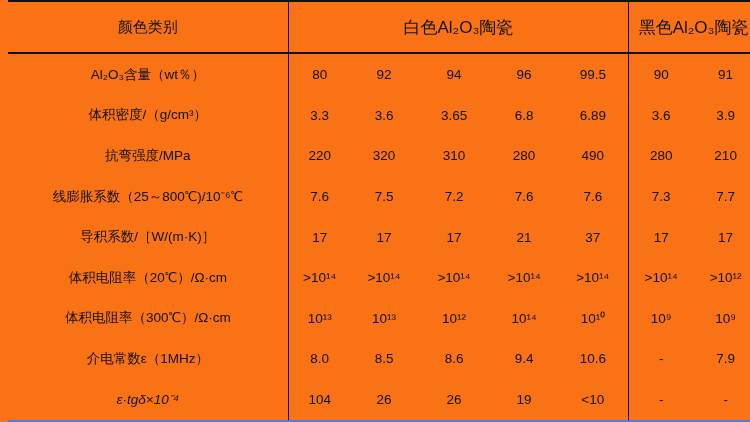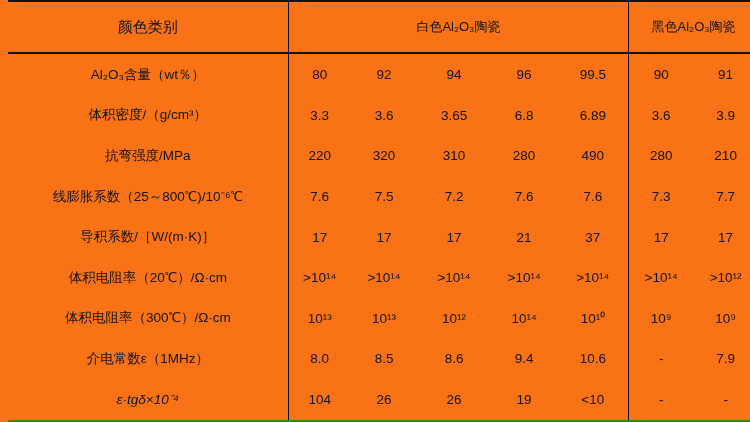--- a/index.html
+++ b/index.html
@@ -31,31 +31,31 @@
     padding: 0;
     margin: 0;
     font-weight: normal;
     vertical-align: middle;
     background: transparent;
   }
   
   .top-rule td { border-top: 2px solid #111; }
   .hdr td {
     border-bottom: 2px solid #111;
-    font-size: 13px;
+    font-size: 17px;
     text-align: center;
     height: 34px;
   }
   .body-row td {
     font-size: 13.5px;
     height: 28px;
     text-align: center;
     white-space: nowrap;
   }
-  .last-row td { border-bottom: 2px solid #4d7c0f; }
+  .last-row td { border-bottom: 2px solid #3b82f6; }
   
   .vsep-left { border-left: 1.5px solid #111; }
   .vsep-right { border-right: 1.5px solid #111; }
 
   .label-cell {
     text-align: center;
     font-size: 13.5px;
     padding-right: 6px;
     white-space: nowrap;
   }

